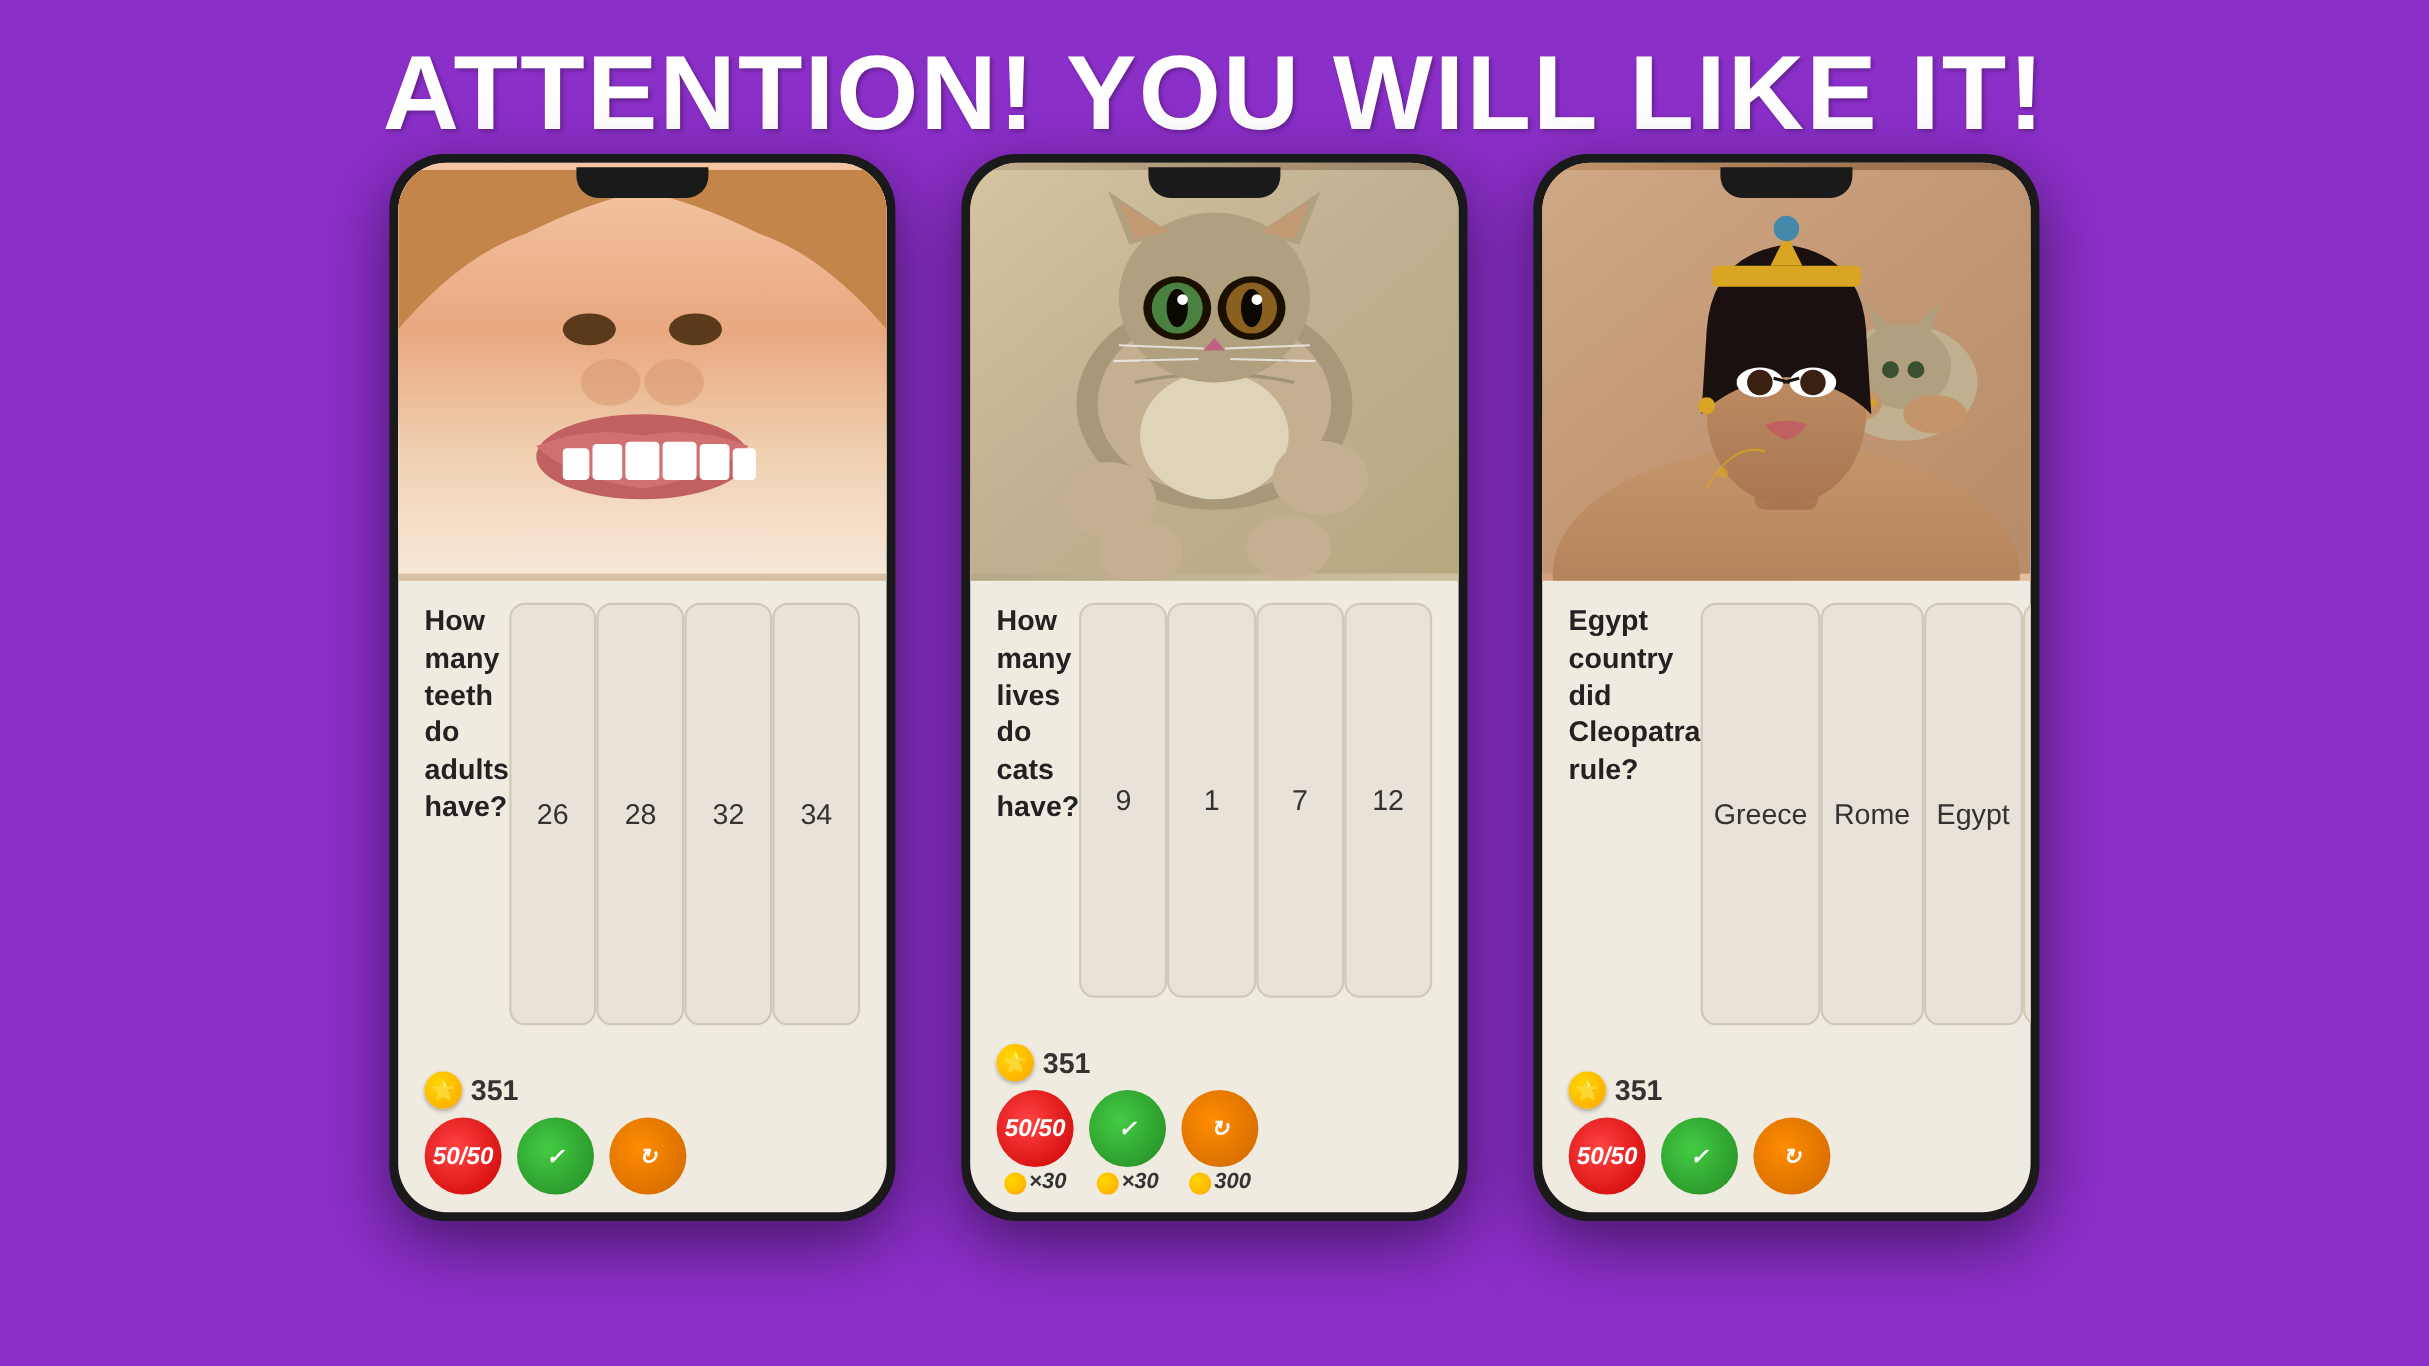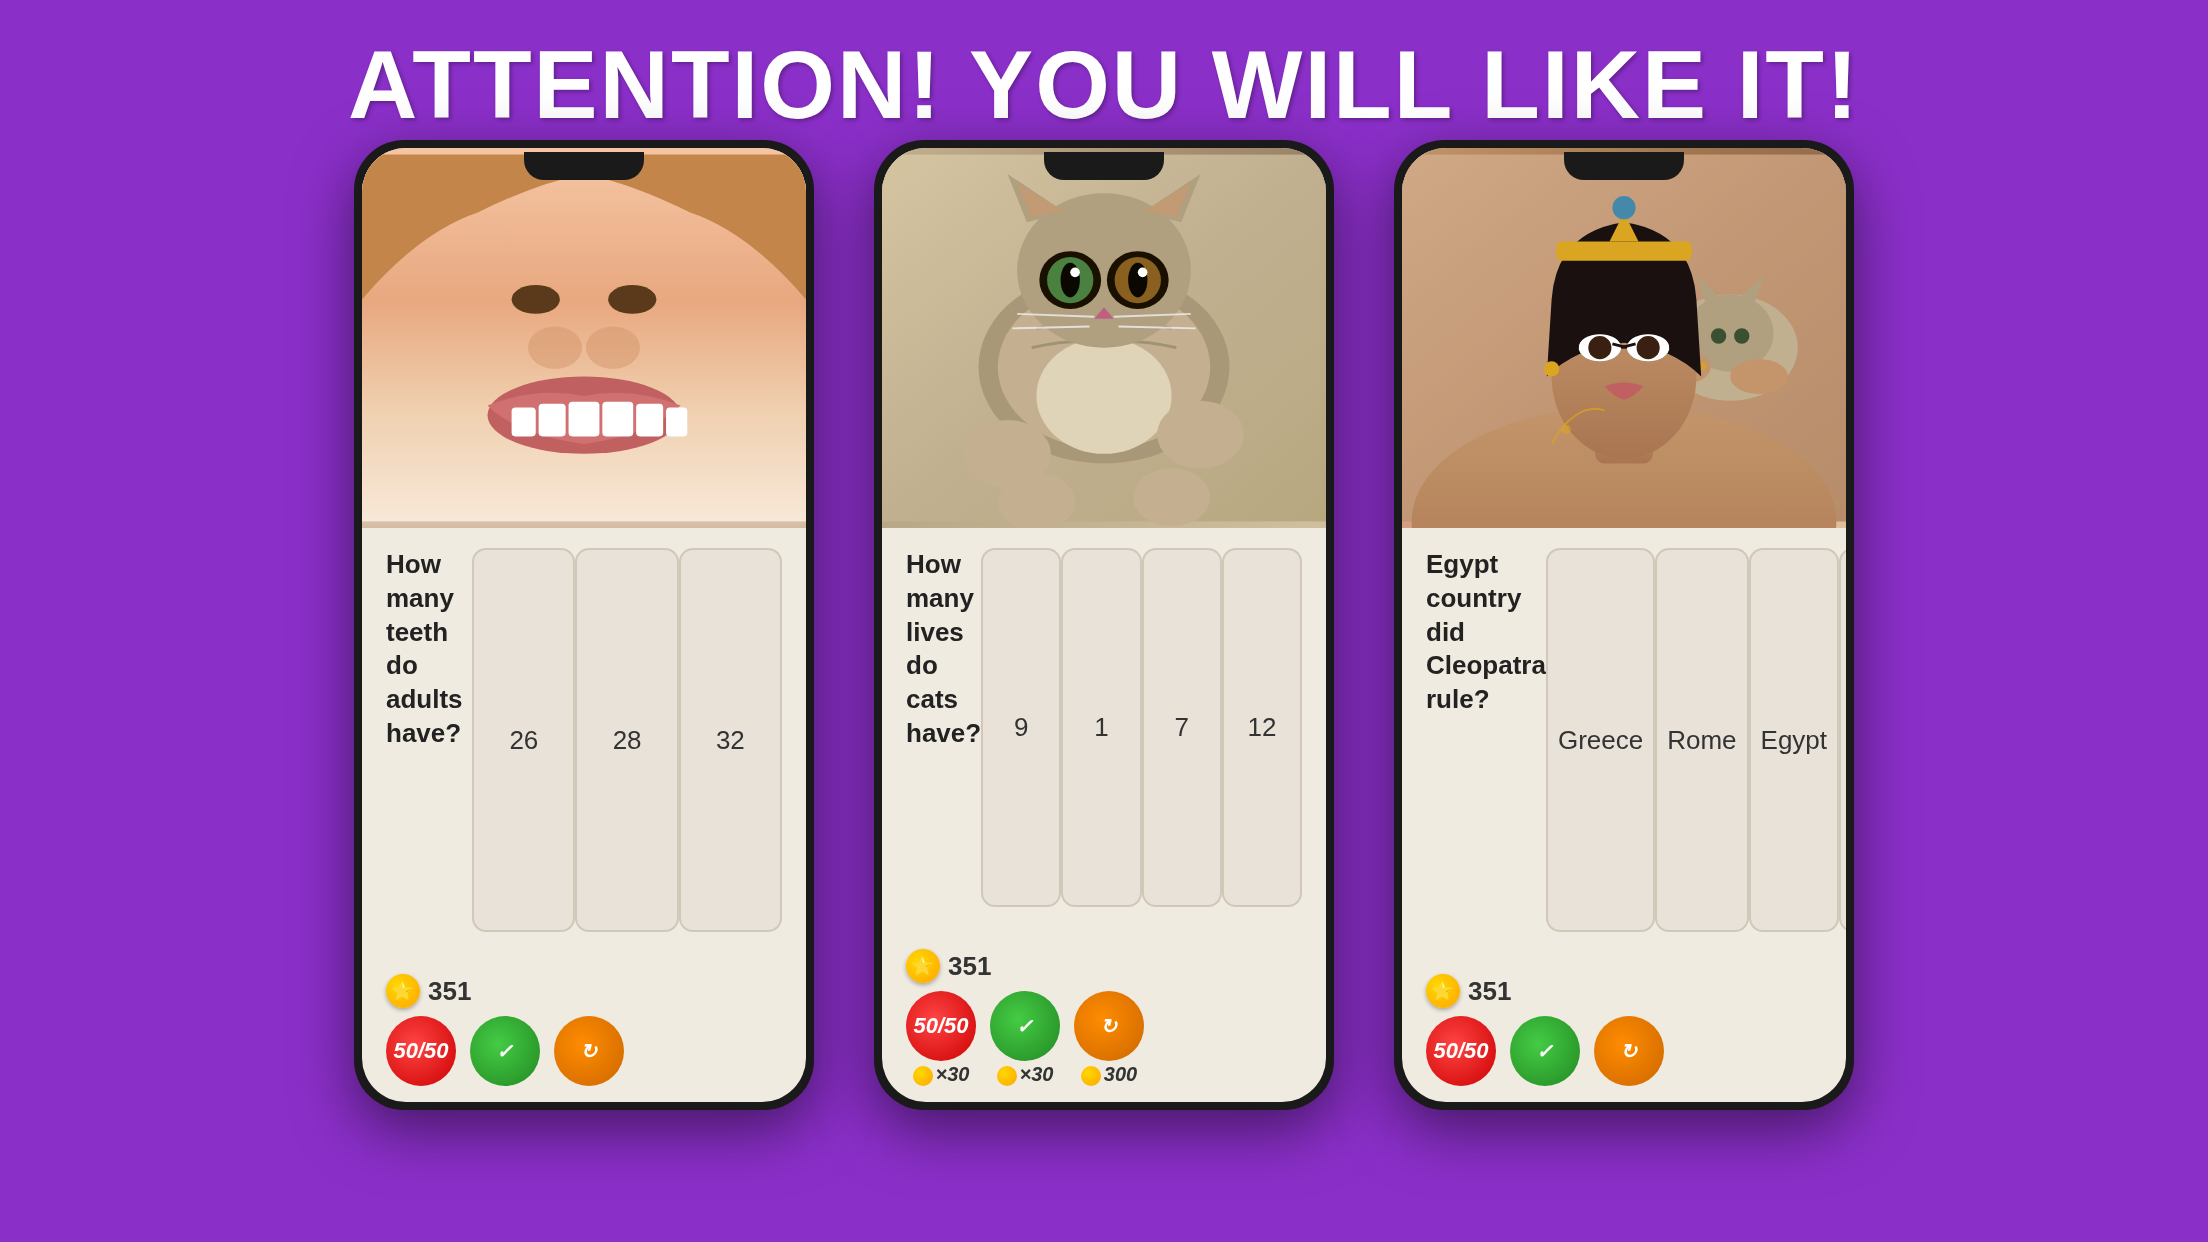--- a/index.html
+++ b/index.html
@@ -263,20 +263,21 @@
 
             <ellipse cx="180" cy="150" rx="25" ry="15" fill="#5a3a1a"></ellipse>
             <ellipse cx="280" cy="150" rx="25" ry="15" fill="#5a3a1a"></ellipse>
           </svg>
         </div>
         <div class="phone-content">
           <div class="question-text">How many teeth do adults have?</div>
           <button class="answer-btn">26</button>
           <button class="answer-btn">28</button>
           <button class="answer-btn">32</button>
+          <button class="answer-btn">34</button>
         </div>
         <div class="phone-footer">
           <div class="coins-row">
             <div class="coin-icon">⭐</div>
             <span class="coins-count">351</span>
           </div>
           <div class="powerups-row">
             <div class="powerup">
               <div class="powerup-badge powerup-50">50/50</div>
 

